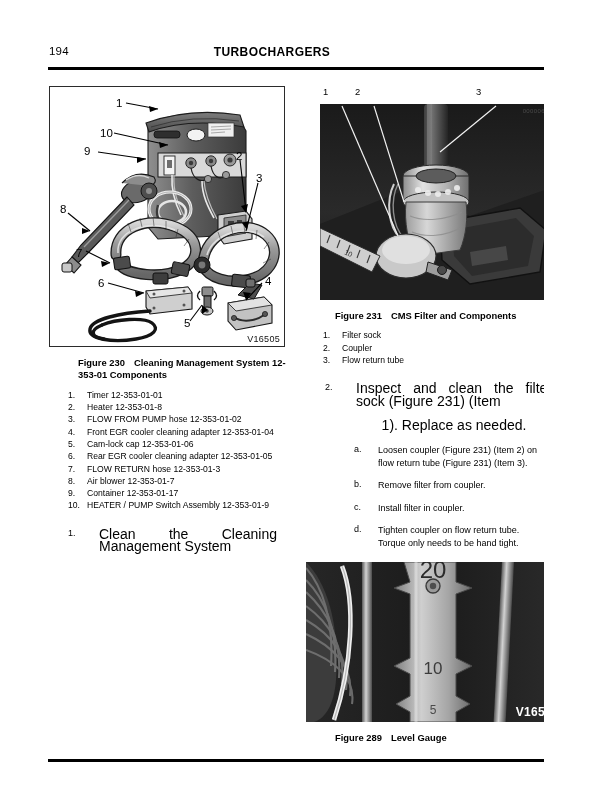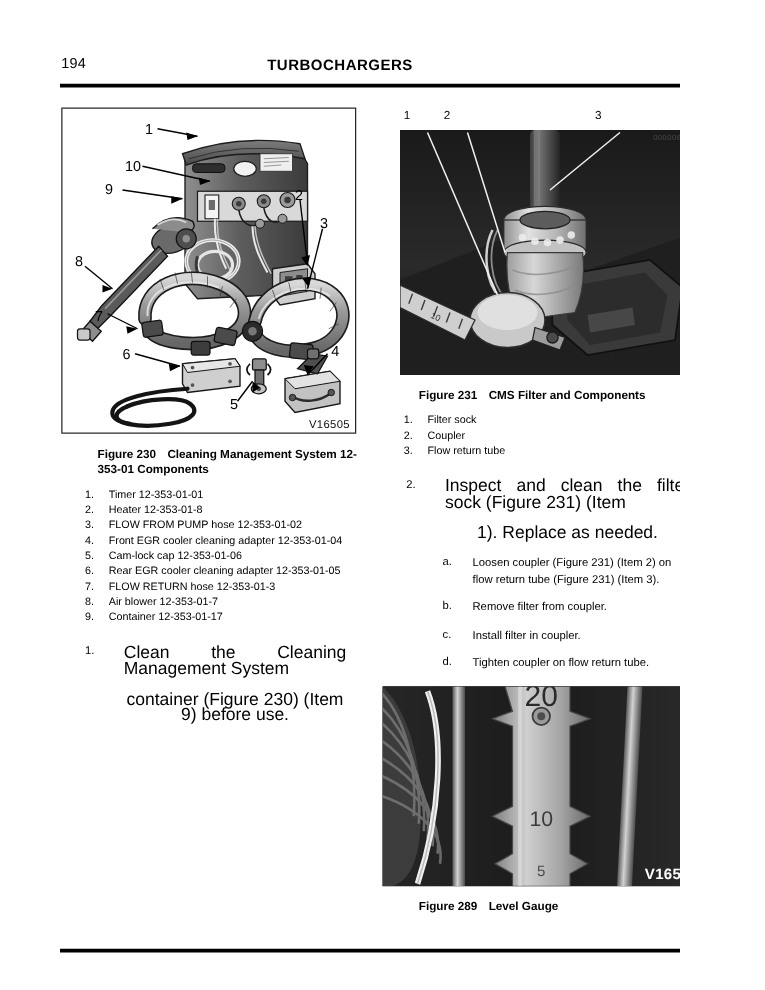--- a/index.html
+++ b/index.html
@@ -265,27 +265,27 @@
     <ol class="items">
       <li><span class="n">1.</span><span>Timer 12-353-01-01</span></li>
       <li><span class="n">2.</span><span>Heater 12-353-01-8</span></li>
       <li><span class="n">3.</span><span>FLOW FROM PUMP hose 12-353-01-02</span></li>
       <li><span class="n">4.</span><span>Front EGR cooler cleaning adapter 12-353-01-04</span></li>
       <li><span class="n">5.</span><span>Cam-lock cap 12-353-01-06</span></li>
       <li><span class="n">6.</span><span>Rear EGR cooler cleaning adapter 12-353-01-05</span></li>
       <li><span class="n">7.</span><span>FLOW RETURN hose 12-353-01-3</span></li>
       <li><span class="n">8.</span><span>Air blower 12-353-01-7</span></li>
       <li><span class="n">9.</span><span>Container 12-353-01-17</span></li>
+      <li><span class="n">10.</span><span>HEATER / PUMP Switch Assembly 12-353-01-9</span></li>
     </ol>
 
     <div class="steps">
       <div class="step">
         <span class="n">1.</span>
         <p>Clean the Cleaning Management System</p>
-        <p class="last">container (Figure 230) (Item 9) before use.</p>
       </div>
     </div>
   </div>
 
   <div class="col-r">
 
     <div class="callouts">
       <span style="left:17px">1</span>
       <span style="left:49px">2</span>
       <span style="left:170px">3</span>
@@ -398,20 +398,21 @@
           <span class="n">b.</span>
           <p class="last">Remove filter from coupler.</p>
         </div>
         <div class="sub">
           <span class="n">c.</span>
           <p class="last">Install filter in coupler.</p>
         </div>
         <div class="sub">
           <span class="n">d.</span>
           <p>Tighten coupler on flow return tube.</p>
+          <p class="last">Torque only needs to be hand tight.</p>
         </div>
       </div>
     </div>
 
     <div class="photo ph232" style="margin-top:12px">
       <svg width="258" height="160" viewBox="0 0 258 160" xmlns="http://www.w3.org/2000/svg">
         <defs>
           <linearGradient id="bg232" x1="0" y1="0" x2="1" y2="0">
             <stop offset="0" stop-color="#262626"></stop>
               <stop offset=".5" stop-color="#1b1b1b"></stop>

